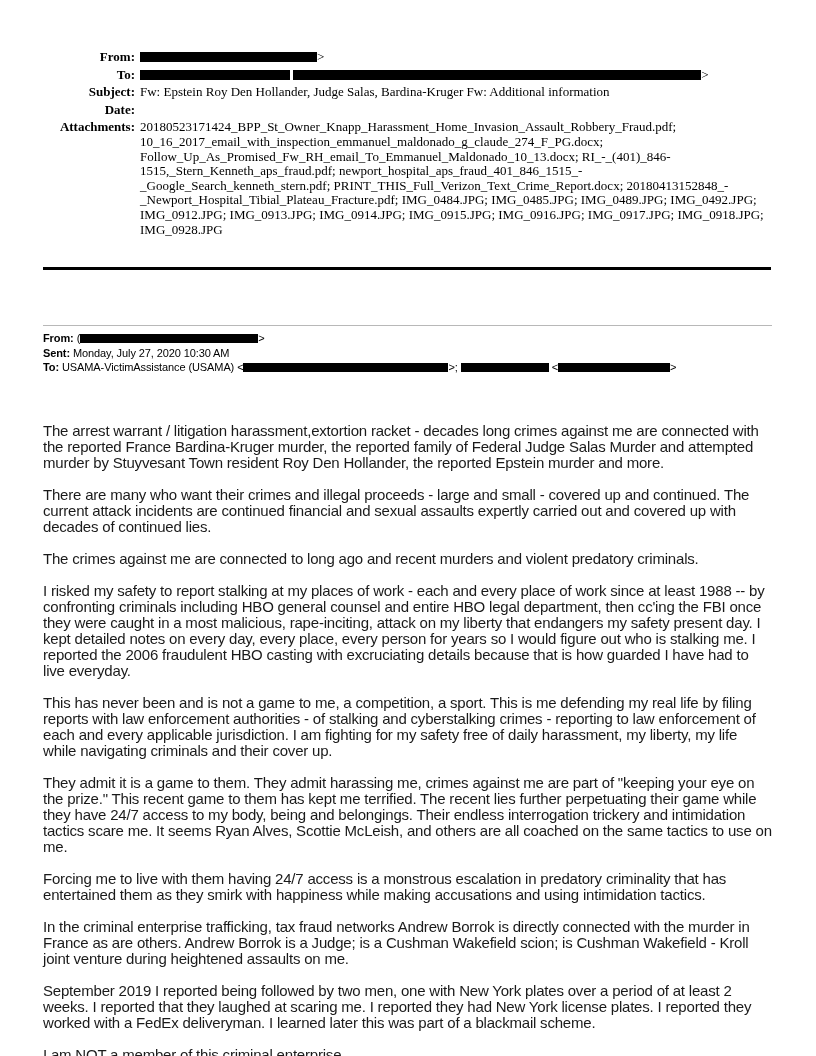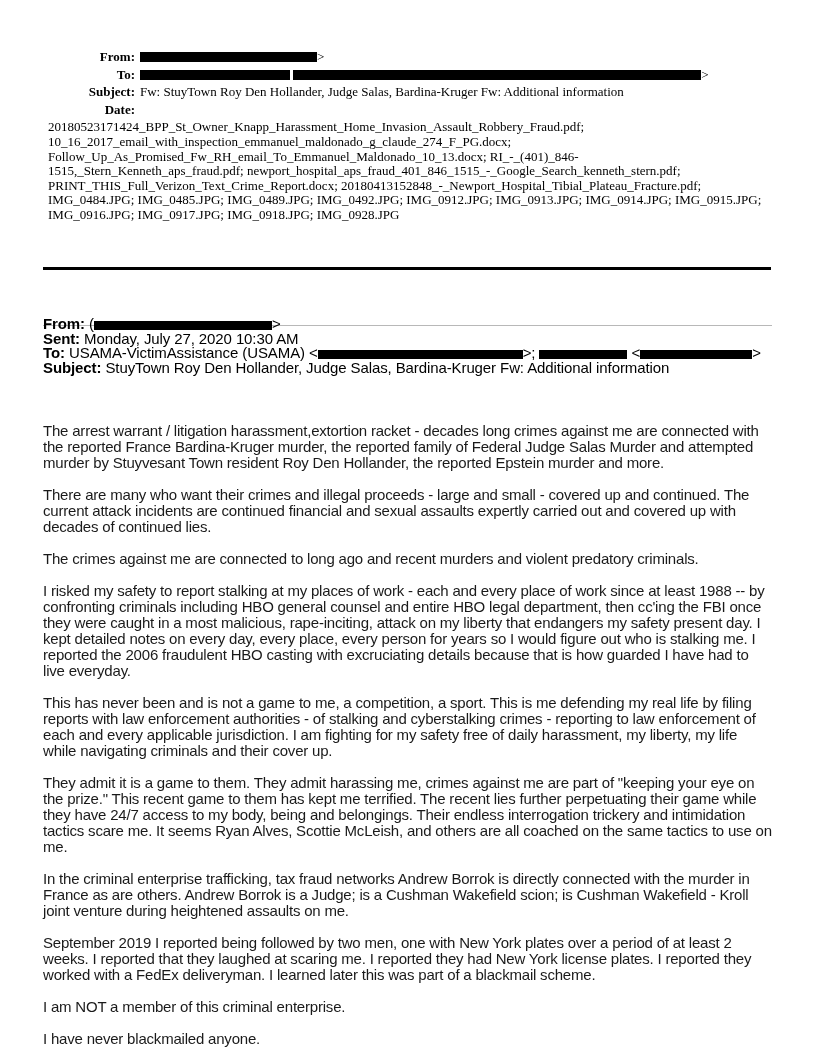--- a/index.html
+++ b/index.html
@@ -42,23 +42,23 @@
   }
   .thin-rule {
     position: absolute;
     left: 43px; width: 729px; top: 325px; height: 1px;
     background: #b8b8b8;
   }
 
   
   .fwd-block {
     position: absolute;
-    top: 317px; left: 43px; right: 44px;
+    top: 331px; left: 43px; right: 44px;
     font-family: "Liberation Sans", sans-serif;
-    font-size: 15px; line-height: 14.2px;
+    font-size: 11px; line-height: 14.2px;
     letter-spacing: -0.1px;
   }
   .fwd-row { margin-bottom: 0.5px; }
   .flabel { font-weight: bold; }
 
   
   .body-block {
     position: absolute;
     top: 423px; left: 43px; right: 44px;
     font-family: "Liberation Sans", sans-serif;
@@ -80,55 +80,56 @@
       <div class="hvalue"><span class="redact" style="width:177px"></span><span>&gt;</span></div>
     </div>
 
     <div class="hrow">
       <div class="hlabel">To:</div>
       <div class="hvalue"><span class="redact" style="width:150px"></span>&nbsp;<span class="redact" style="width:408px"></span><span>&gt;</span></div>
     </div>
 
     <div class="hrow">
       <div class="hlabel">Subject:</div>
-      <div class="hvalue">Fw: StuyTown Roy Den Hollander, Judge Salas, Bardina-Kruger Fw: Additional information</div>
+      <div class="hvalue">Fw: Epstein Roy Den Hollander, Judge Salas, Bardina-Kruger Fw: Additional information</div>
     </div>
 
     <div class="hrow">
       <div class="hlabel">Date:</div>
     </div>
 
     <div class="hrow">
+      <div class="hlabel">Attachments:</div>
       <div class="hvalue">20180523171424_BPP_St_Owner_Knapp_Harassment_Home_Invasion_Assault_Robbery_Fraud.pdf; 10_16_2017_email_with_inspection_emmanuel_maldonado_g_claude_274_F_PG.docx; Follow_Up_As_Promised_Fw_RH_email_To_Emmanuel_Maldonado_10_13.docx; RI_-_(401)_846-1515,_Stern_Kenneth_aps_fraud.pdf; newport_hospital_aps_fraud_401_846_1515_-_Google_Search_kenneth_stern.pdf; PRINT_THIS_Full_Verizon_Text_Crime_Report.docx; 20180413152848_-_Newport_Hospital_Tibial_Plateau_Fracture.pdf; IMG_0484.JPG; IMG_0485.JPG; IMG_0489.JPG; IMG_0492.JPG; IMG_0912.JPG; IMG_0913.JPG; IMG_0914.JPG; IMG_0915.JPG; IMG_0916.JPG; IMG_0917.JPG; IMG_0918.JPG; IMG_0928.JPG</div>
     </div>
 
 
   </div>
 
   <div class="thick-rule"></div>
   <div class="thin-rule"></div>
 
   <div class="fwd-block">
 
     <div class="fwd-row"><span class="flabel">From:</span> <span>(</span><span class="redact sm" style="width:178px"></span><span>&gt;</span></div>
 
     <div class="fwd-row"><span class="flabel">Sent:</span> <span>Monday, July 27, 2020 10:30 AM</span></div>
 
     <div class="fwd-row"><span class="flabel">To:</span> <span>USAMA-VictimAssistance (USAMA) &lt;</span><span class="redact sm" style="width:205px"></span><span>&gt;;</span> <span class="redact sm" style="width:88px"></span> <span>&lt;</span><span class="redact sm" style="width:112px"></span><span>&gt;</span></div>
 
-    <div class="fwd-row"><span class="flabel">Subject:</span> <span>StuyTown Roy Den Hollander, Judge Salas, Bardina-Kruger Fw: Additional information</span></div>
 
   </div>
 
   <div class="body-block">
     <p>The arrest warrant / litigation harassment,extortion racket - decades long crimes against me are connected with the reported France Bardina-Kruger murder, the reported family of Federal Judge Salas Murder and attempted murder by Stuyvesant Town resident Roy Den Hollander, the reported Epstein murder and more.</p>
     <p>There are many who want their crimes and illegal proceeds - large and small - covered up and continued. The current attack incidents are continued financial and sexual assaults expertly carried out and covered up with decades of continued lies.</p>
     <p>The crimes against me are connected to long ago and recent murders and violent predatory criminals.</p>
     <p>I risked my safety to report stalking at my places of work - each and every place of work since at least 1988 -- by confronting criminals including HBO general counsel and entire HBO legal department, then cc'ing the FBI once they were caught in a most malicious, rape-inciting, attack on my liberty that endangers my safety present day. I kept detailed notes on every day, every place, every person for years so I would figure out who is stalking me. I reported the 2006 fraudulent HBO casting with excruciating details because that is how guarded I have had to live everyday.</p>
     <p>This has never been and is not a game to me, a competition, a sport. This is me defending my real life by filing reports with law enforcement authorities - of stalking and cyberstalking crimes - reporting to law enforcement of each and every applicable jurisdiction. I am fighting for my safety free of daily harassment, my liberty, my life while navigating criminals and their cover up.</p>
     <p>They admit it is a game to them. They admit harassing me, crimes against me are part of "keeping your eye on the prize." This recent game to them has kept me terrified. The recent lies further perpetuating their game while they have 24/7 access to my body, being and belongings. Their endless interrogation trickery and intimidation tactics scare me. It seems Ryan Alves, Scottie McLeish, and others are all coached on the same tactics to use on me.</p>
+    <p>Forcing me to live with them having 24/7 access is a monstrous escalation in predatory criminality that has entertained them as they smirk with happiness while making accusations and using intimidation tactics.</p>
     <p>In the criminal enterprise trafficking, tax fraud networks Andrew Borrok is directly connected with the murder in France as are others. Andrew Borrok is a Judge; is a Cushman Wakefield scion; is Cushman Wakefield - Kroll joint venture during heightened assaults on me.</p>
     <p>September 2019 I reported being followed by two men, one with New York plates over a period of at least 2 weeks. I reported that they laughed at scaring me. I reported they had New York license plates. I reported they worked with a FedEx deliveryman. I learned later this was part of a blackmail scheme.</p>
     <p>I am NOT a member of this criminal enterprise.</p>
     <p>I have never blackmailed anyone.</p>
   </div>
 
 </div>
 
 </body></html>

